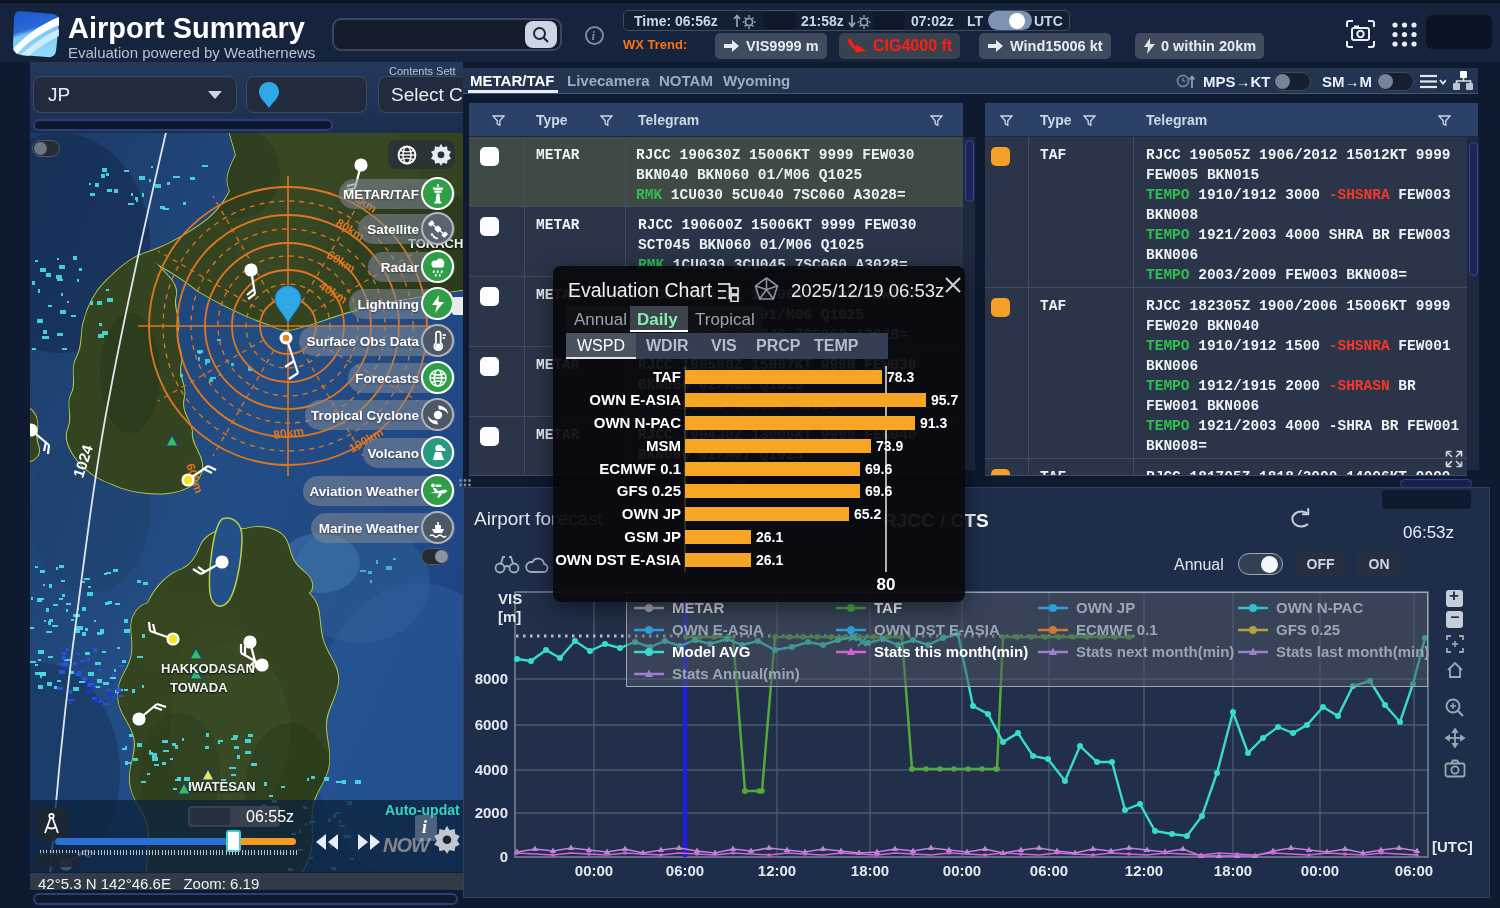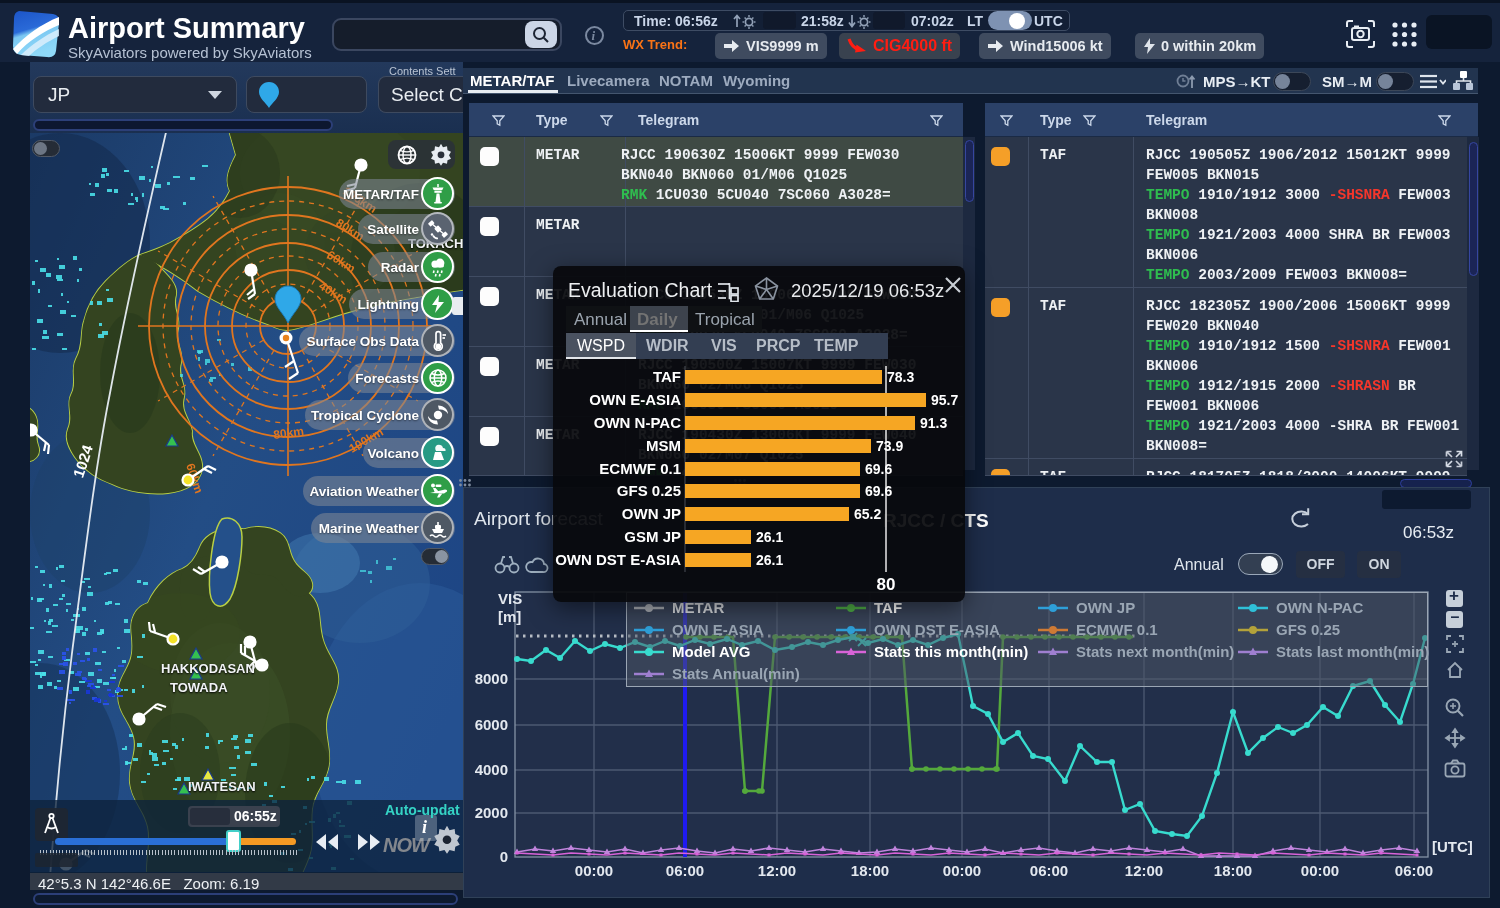--- a/index.html
+++ b/index.html
@@ -31,21 +31,21 @@
           <stop offset="0.45" stop-color="#2a6ad8"></stop>
   <stop offset="0.55" stop-color="#7cc8f2"></stop>
           <stop offset="1" stop-color="#8fd9f9"></stop>
         </linearGradient>
       </defs>
  <path d="M8,2 L42,5 Q49,6 48,14 L45,42 Q44,49 36,48 L10,46 Q2,45 2,37 L3,10 Q3,3 8,2 Z" fill="url(#lg)"></path>
  <path d="M2,40 C14,27 30,15 48,8 L48,16 C33,22 17,32 6,45 Z" fill="#ffffff"></path>
  <path d="M10,46 C20,36 33,27 48,20 L48,27 C36,33 25,40 18,47 Z" fill="#dceefb" opacity="0.85"></path>
 </svg>
 <div class="abs" style="left:68px;top:12px;font-size:29px;font-weight:700;color:#fff">Airport Summary</div>
-<div class="abs" style="left:68px;top:44px;font-size:15px;color:#b5c1d3">SkyAviators powered by SkyAviators</div>
+<div class="abs" style="left:68px;top:44px;font-size:15px;color:#b5c1d3">Evaluation powered by Weathernews</div>
 
 <div class="abs" style="left:332px;top:18px;width:230px;height:33px;background:#151d2b;border:2px solid #3b4760;border-radius:9px"></div>
 <div class="abs" style="left:525px;top:21px;width:32px;height:27px;background:#ccd6e6;border-radius:8px"></div>
 <svg class="abs" style="left:531px;top:25px" width="20" height="20" viewBox="0 0 20 20">
  <circle cx="8.5" cy="8.5" r="5.5" fill="none" stroke="#1d2533" stroke-width="2"></circle>
  <line x1="12.7" y1="12.7" x2="17" y2="17" stroke="#1d2533" stroke-width="2"></line>
     </svg>
 <div class="abs" style="left:585px;top:26px;width:19px;height:19px;border:2px solid #7b89a0;border-radius:50%"></div>
 <div class="abs" style="left:591.5px;top:28px;color:#7b89a0;font-size:13px;font-style:italic;font-family:'Liberation Serif',serif;font-weight:700">i</div>
 
@@ -739,21 +739,21 @@
 <svg class="abs" style="left:41px;top:812px" width="21" height="25" viewBox="0 0 21 25">
  <g stroke="#fff" stroke-width="1.8" fill="none">
  <circle cx="10.5" cy="4" r="2.2"></circle>
         <line x1="9.5" y1="6" x2="4" y2="21"></line>
         <line x1="11.5" y1="6" x2="17" y2="21"></line>
  <path d="M6,15 Q10.5,18 15,15"></path>
       </g>
     </svg>
 <div class="abs" style="left:188px;top:806px;width:92px;height:21px;background:#3a414e;border-radius:4px"></div>
 <div class="abs" style="left:190px;top:808px;width:40px;height:17px;background:#272e3c;border-radius:3px"></div>
-<div class="abs" style="left:234px;top:808px;font-size:14px;font-weight:700;color:#fff">06:55z</div>
+<div class="abs" style="left:246px;top:808px;font-size:16px;font-weight:400;color:#fff">06:55z</div>
 <div class="abs" style="left:55px;top:838px;width:178px;height:7px;background:#2a6fd6;border-radius:4px 0 0 4px"></div>
 <div class="abs" style="left:233px;top:838px;width:63px;height:7px;background:#f59a23;border-radius:0 4px 4px 0"></div>
 <div class="abs" style="left:226px;top:830px;width:15px;height:22px;background:#fff;border:2.5px solid #43cfc8;border-radius:3px"></div>
 <div class="abs" style="left:40px;top:850px;width:258px;height:5px;background:repeating-linear-gradient(90deg,#b9c2cc 0 1px,transparent 1px 3.2px)"></div>
 <svg class="abs" style="left:310px;top:832px" width="76" height="20" viewBox="0 0 76 20">
  <g fill="#e8edf3">
         <path d="M16,2 L6,10 L16,18 Z"></path>
         <path d="M28,2 L18,10 L28,18 Z"></path>
  <path d="M48,2 L58,10 L48,18 Z"></path>
         <path d="M60,2 L70,10 L60,18 Z"></path>
@@ -816,27 +816,28 @@
       </svg></div>
 <div class="abs" style="left:638px;top:112px;font-size:14px;font-weight:700;color:#ccd8ea">Telegram</div>
 <div class="abs" style="left:930px;top:113px"><svg width="13" height="12" viewBox="0 0 13 12">
         <path d="M1,1 h11 l-4.2,4.8 v4.4 l-2.6,-1.4 v-3 Z" fill="none" stroke="#ccd8ea" stroke-width="1.3"></path>
       </svg></div>
 <div class="abs" style="left:469px;top:137px;width:494px;height:70px;background:#3f4a44;border-bottom:1px solid #404c63;overflow:hidden">
 <div class="abs" style="left:11px;top:10px;width:19px;height:19px;background:#fdfdfd;border-radius:5px"></div>
 <div class="abs tg" style="left:67px;top:8px">METAR</div>
 <div class="abs" style="left:55px;top:0;width:1px;height:70px;background:#404c63"></div>
 <div class="abs" style="left:156px;top:0;width:1px;height:70px;background:#404c63"></div>
-<div class="abs tg" style="left:152px;top:8px">RJCC 190630Z 15006KT 9999 FEW030<br>BKN040 BKN060 01/M06 Q1025<br><span class="grn">RMK</span> 1CU030 5CU040 7SC060 A3028=</div>
+<div class="abs tg" style="left:167px;top:8px">RJCC 190630Z 15006KT 9999 FEW030<br>BKN040 BKN060 01/M06 Q1025<br><span class="grn">RMK</span> 1CU030 5CU040 7SC060 A3028=</div>
 </div>
 <div class="abs" style="left:469px;top:207px;width:494px;height:70px;background:#2a3549;border-bottom:1px solid #404c63;overflow:hidden">
 <div class="abs" style="left:11px;top:10px;width:19px;height:19px;background:#fdfdfd;border-radius:5px"></div>
 <div class="abs tg" style="left:67px;top:8px">METAR</div>
 <div class="abs" style="left:55px;top:0;width:1px;height:70px;background:#404c63"></div>
 <div class="abs" style="left:156px;top:0;width:1px;height:70px;background:#404c63"></div>
+<div class="abs tg" style="left:169px;top:8px">RJCC 190600Z 15006KT 9999 FEW030<br>SCT045 BKN060 01/M06 Q1025<br><span class="grn">RMK</span> 1CU030 3CU045 7SC060 A3028=</div>
 </div>
 <div class="abs" style="left:469px;top:277px;width:494px;height:70px;background:#2a3549;border-bottom:1px solid #404c63;overflow:hidden">
 <div class="abs" style="left:11px;top:10px;width:19px;height:19px;background:#fdfdfd;border-radius:5px"></div>
 <div class="abs tg" style="left:67px;top:8px">METAR</div>
 <div class="abs" style="left:55px;top:0;width:1px;height:70px;background:#404c63"></div>
 <div class="abs" style="left:156px;top:0;width:1px;height:70px;background:#404c63"></div>
 <div class="abs tg" style="left:169px;top:8px">RJCC 190530Z 15006KT 9999 FEW030<br>BKN040 BKN060 01/M06 Q1025<br><span class="grn">RMK</span> 1CU030 5CU040 7SC060 A3028=</div>
 </div>
 <div class="abs" style="left:469px;top:347px;width:494px;height:70px;background:#2a3549;border-bottom:1px solid #404c63;overflow:hidden">
 <div class="abs" style="left:11px;top:10px;width:19px;height:19px;background:#fdfdfd;border-radius:5px"></div>
@@ -1262,21 +1263,21 @@
       </g>
     </svg>
 <div class="abs" style="left:791px;top:280px;font-size:18.5px;color:#e8eaed">2025/12/19 06:53z</div>
 <svg class="abs" style="left:944px;top:276px" width="18" height="18" viewBox="0 0 18 18">
  <path d="M2,2 L16,16 M16,2 L2,16" stroke="#c8cdd4" stroke-width="2.2"></path>
     </svg>
 
 <div class="abs" style="left:566px;top:306px;width:196px;height:26px;background:#0f1114"></div>
 <div class="abs" style="left:630px;top:306px;width:58px;height:26px;background:#3d434d;border-bottom:2px solid #fff"></div>
 <div class="abs" style="left:574px;top:310px;font-size:17px;color:#9aa3ad">Annual</div>
-<div class="abs" style="left:637px;top:310px;font-size:17px;font-weight:700;color:#737373">Daily</div>
+<div class="abs" style="left:637px;top:310px;font-size:17px;font-weight:700;color:#86efac">Daily</div>
 <div class="abs" style="left:695px;top:310px;font-size:17px;color:#9aa3ad">Tropical</div>
 
 <div class="abs" style="left:566px;top:333px;width:322px;height:26px;background:#333e52"></div>
 <div class="abs" style="left:566px;top:333px;width:70px;height:26px;background:#4a5260;border-bottom:2.5px solid #e3e6ea"></div>
 <div class="abs" style="left:577px;top:337px;font-size:16px;font-weight:400;color:#fff">WSPD</div>
 <div class="abs" style="left:646px;top:337px;font-size:16px;font-weight:700;color:#b6bdc7">WDIR</div>
 <div class="abs" style="left:711px;top:337px;font-size:16px;font-weight:700;color:#b6bdc7">VIS</div>
 <div class="abs" style="left:756px;top:337px;font-size:16px;font-weight:700;color:#b6bdc7">PRCP</div>
 <div class="abs" style="left:814px;top:337px;font-size:16px;font-weight:700;color:#b6bdc7">TEMP</div>
 

